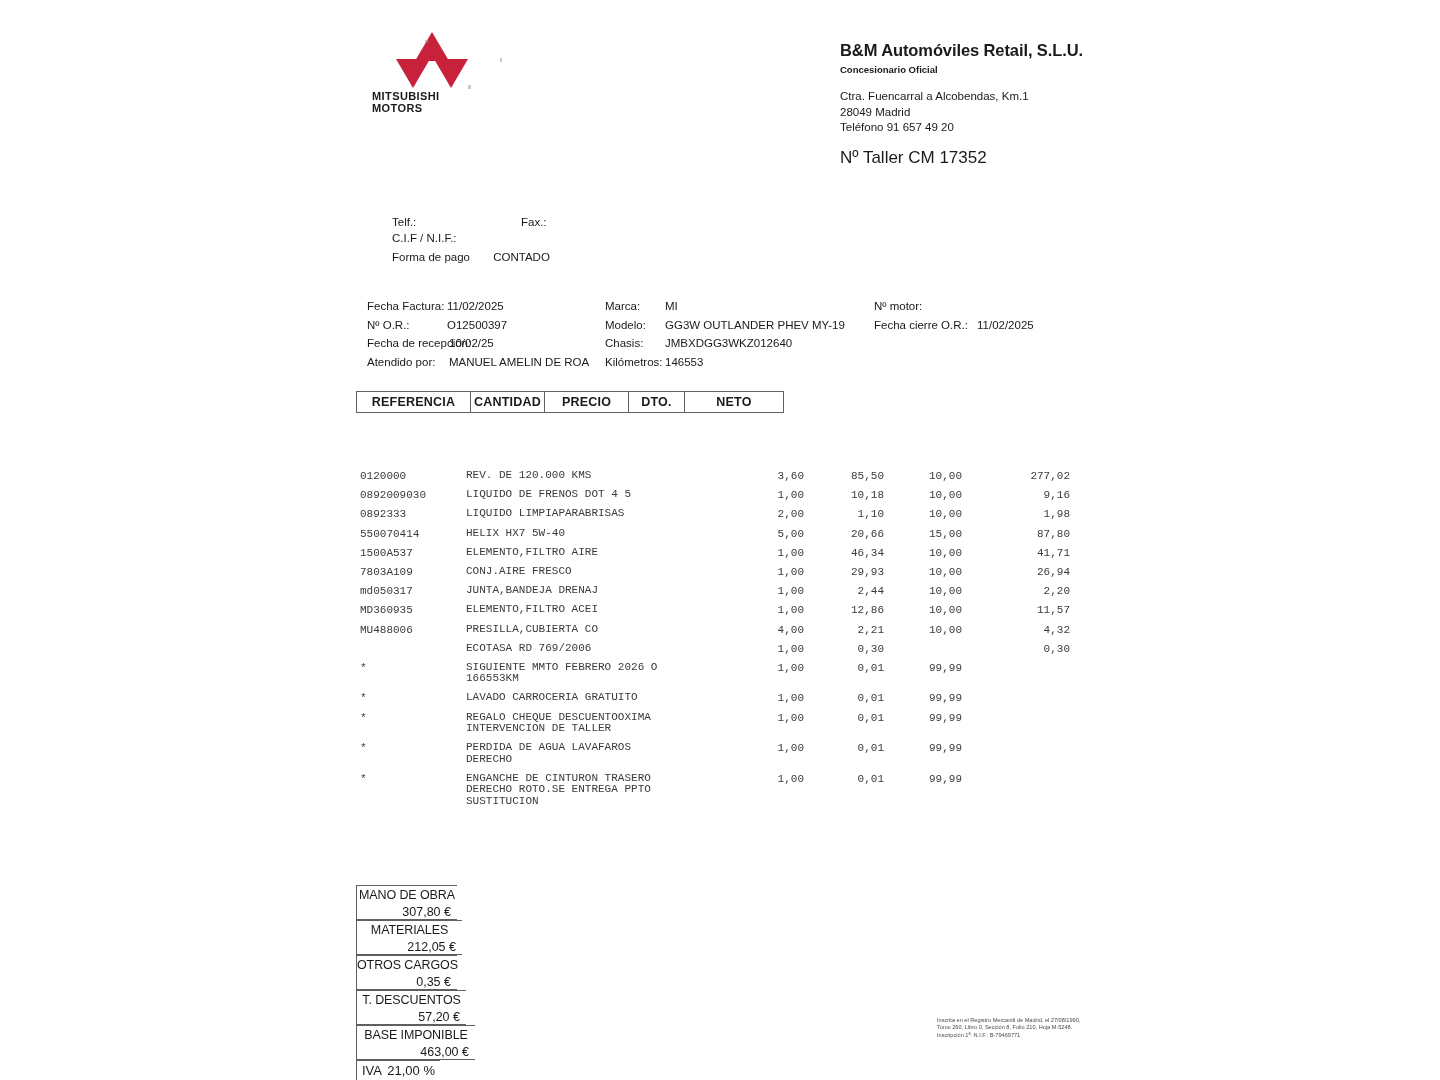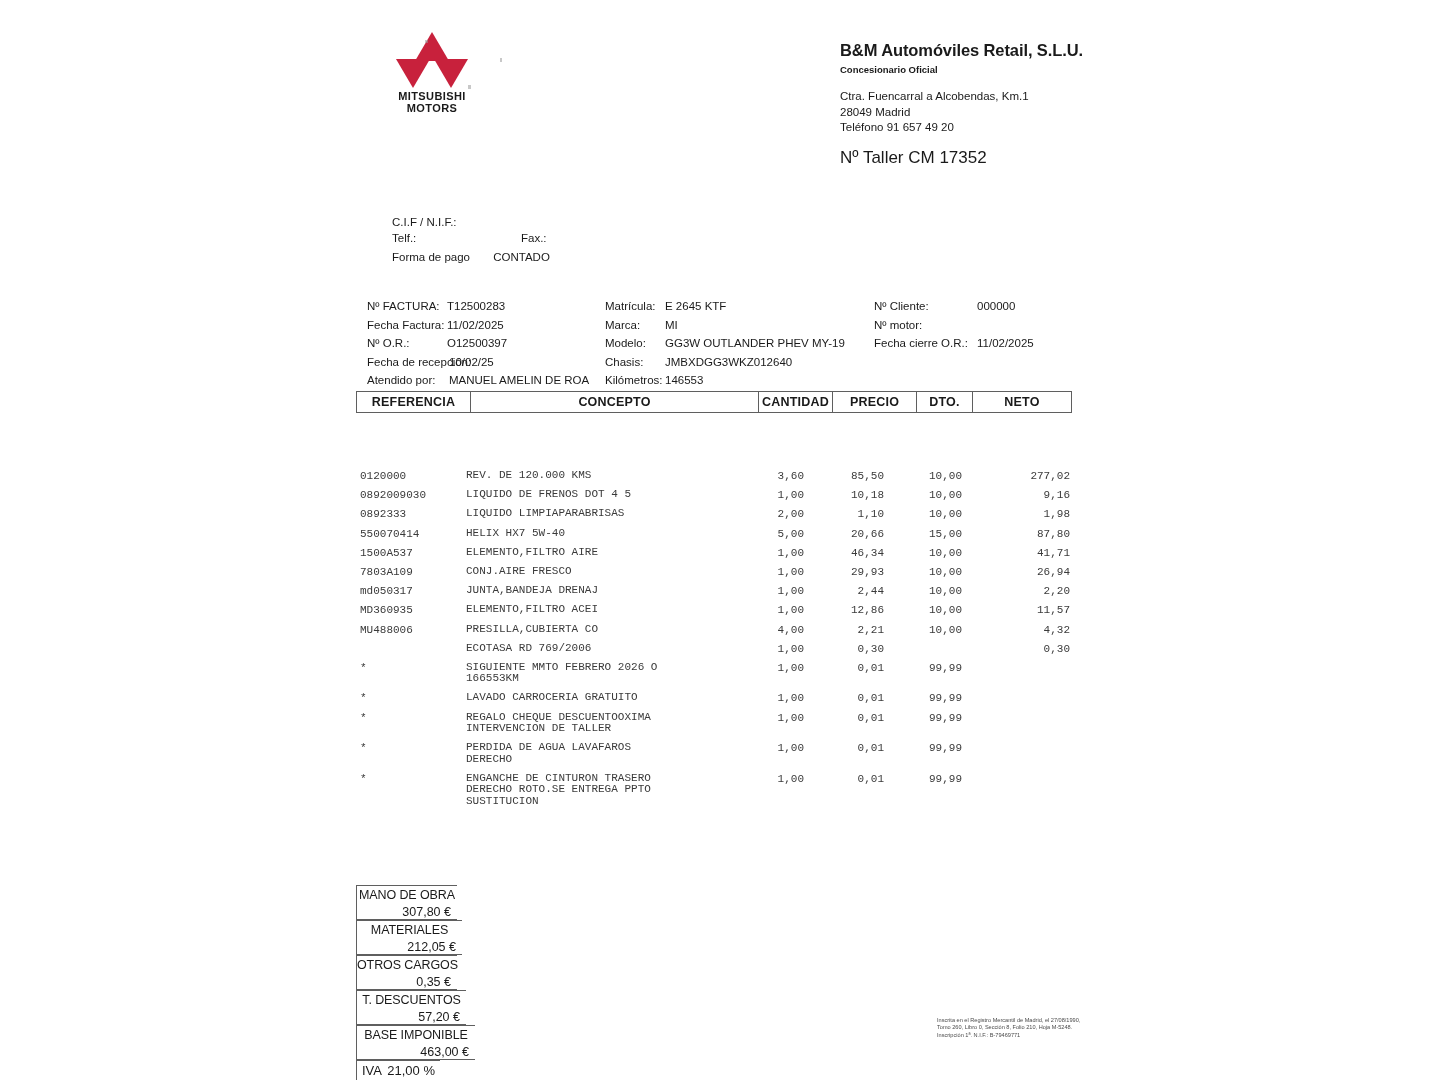--- a/index.html
+++ b/index.html
@@ -22,21 +22,20 @@
     width: 1440px;
     height: 1080px;
   }
 
   
   .logo-block {
     position: absolute;
     left: 372px;
     top: 32px;
     width: 120px;
-    text-align: center;
   }
   .logo-mark {
     position: relative;
     width: 76px;
     height: 56px;
     margin: 0 auto 2px auto;
   }
   .diamond {
     position: absolute;
     width: 0; height: 0;
@@ -317,43 +316,35 @@
     <div class="company-line">Ctra. Fuencarral a Alcobendas, Km.1</div>
     <div class="company-line">28049 Madrid</div>
     <div class="company-line">Teléfono 91 657 49 20</div>
     <div class="company-taller">Nº Taller CM 17352</div>
   </div>
 
   <div class="cust">
     <div class="cust-ghost">&nbsp;</div>
     <div class="cust-ghost">&nbsp;</div>
     <div class="cust-row">
+      <span>Telf.:</span>
+      <span class="fax">Fax.:</span>
+    </div>
+    <div class="cust-row">
       <span>C.I.F / N.I.F.:</span>
       <span></span>
-    </div>
-    <div class="cust-row">
-      <span>Telf.:</span>
-      <span class="fax">Fax.:</span>
     </div>
     <div class="pago">
       <span>Forma de pago</span>
       <span class="pago-val">CONTADO</span>
     </div>
   </div>
 
 
   <div class="meta" id="meta-grid">
-      <div class="meta-row">
-        <span class="meta-cell mc-lbl-a">Nº FACTURA:</span>
-        <span class="meta-cell mc-val-a">T12500283</span>
-        <span class="meta-cell mc-lbl-b">Matrícula:</span>
-        <span class="meta-cell mc-val-b">E 2645 KTF</span>
-        <span class="meta-cell mc-lbl-c">Nº Cliente:</span>
-        <span class="meta-cell mc-val-c">000000</span>
-      </div>
       <div class="meta-row">
         <span class="meta-cell mc-lbl-a">Fecha Factura:</span>
         <span class="meta-cell mc-val-a">11/02/2025</span>
         <span class="meta-cell mc-lbl-b">Marca:</span>
         <span class="meta-cell mc-val-b">MI</span>
         <span class="meta-cell mc-lbl-c">Nº motor:</span>
       </div>
       <div class="meta-row">
         <span class="meta-cell mc-lbl-a">Nº O.R.:</span>
         <span class="meta-cell mc-val-a">O12500397</span>
@@ -371,21 +362,20 @@
       <div class="meta-row">
         <span class="meta-cell mc-lbl-a">Atendido por:</span>
         <span class="meta-cell mc-val-a-wide">MANUEL AMELIN DE ROA</span>
         <span class="meta-cell mc-lbl-b">Kilómetros:</span>
         <span class="meta-cell mc-val-b">146553</span>
       </div>
     </div>
 
   <div class="tbl-head">
     <div class="th th-ref">REFERENCIA</div>
-    <div class="th th-con">CONCEPTO</div>
     <div class="th th-cant">CANTIDAD</div>
     <div class="th th-prec">PRECIO</div>
     <div class="th th-dto">DTO.</div>
     <div class="th th-neto">NETO</div>
   </div>
 
   <div class="items" id="items-body">
       <div class="item-row" style="height: 11.4px;">
         <span class="cell c-ref">0120000</span>
         <span class="cell c-con">REV. DE 120.000 KMS</span>

